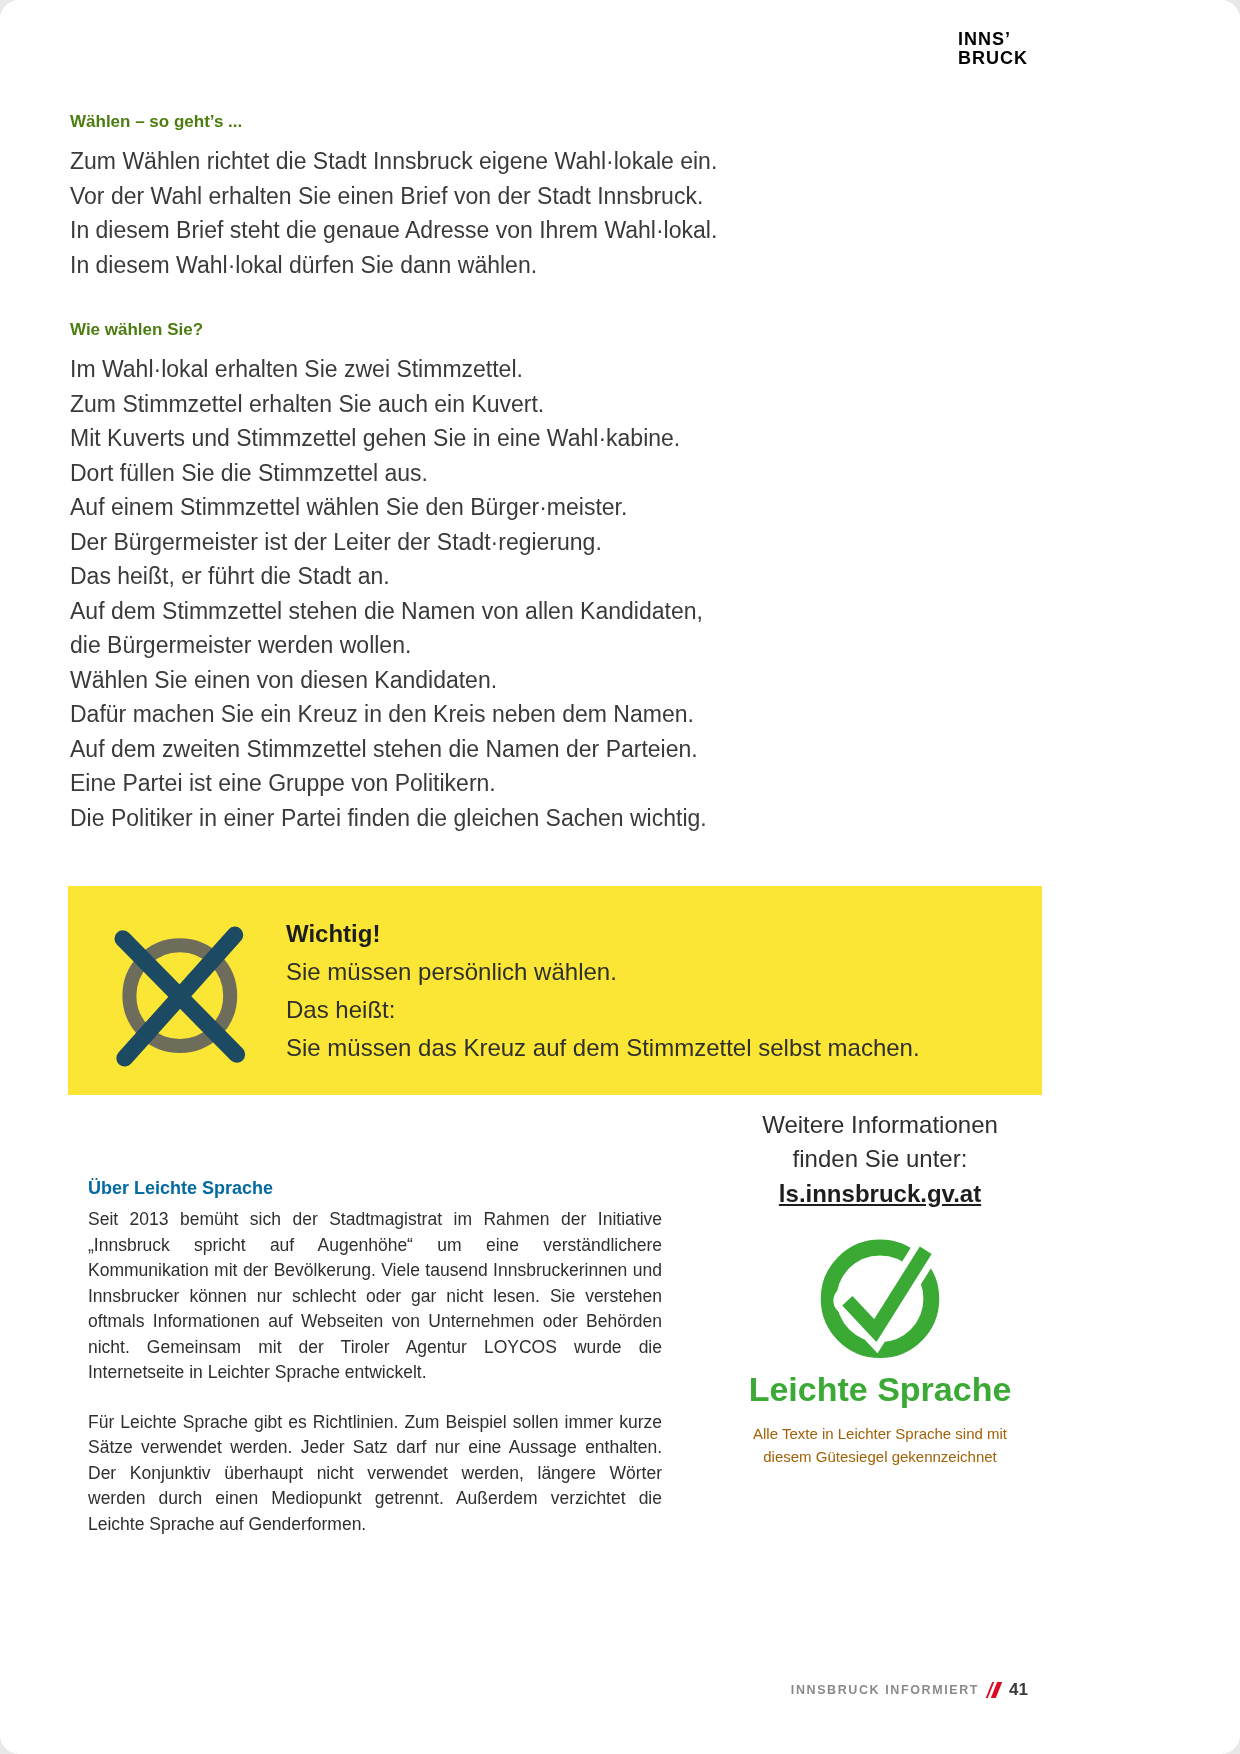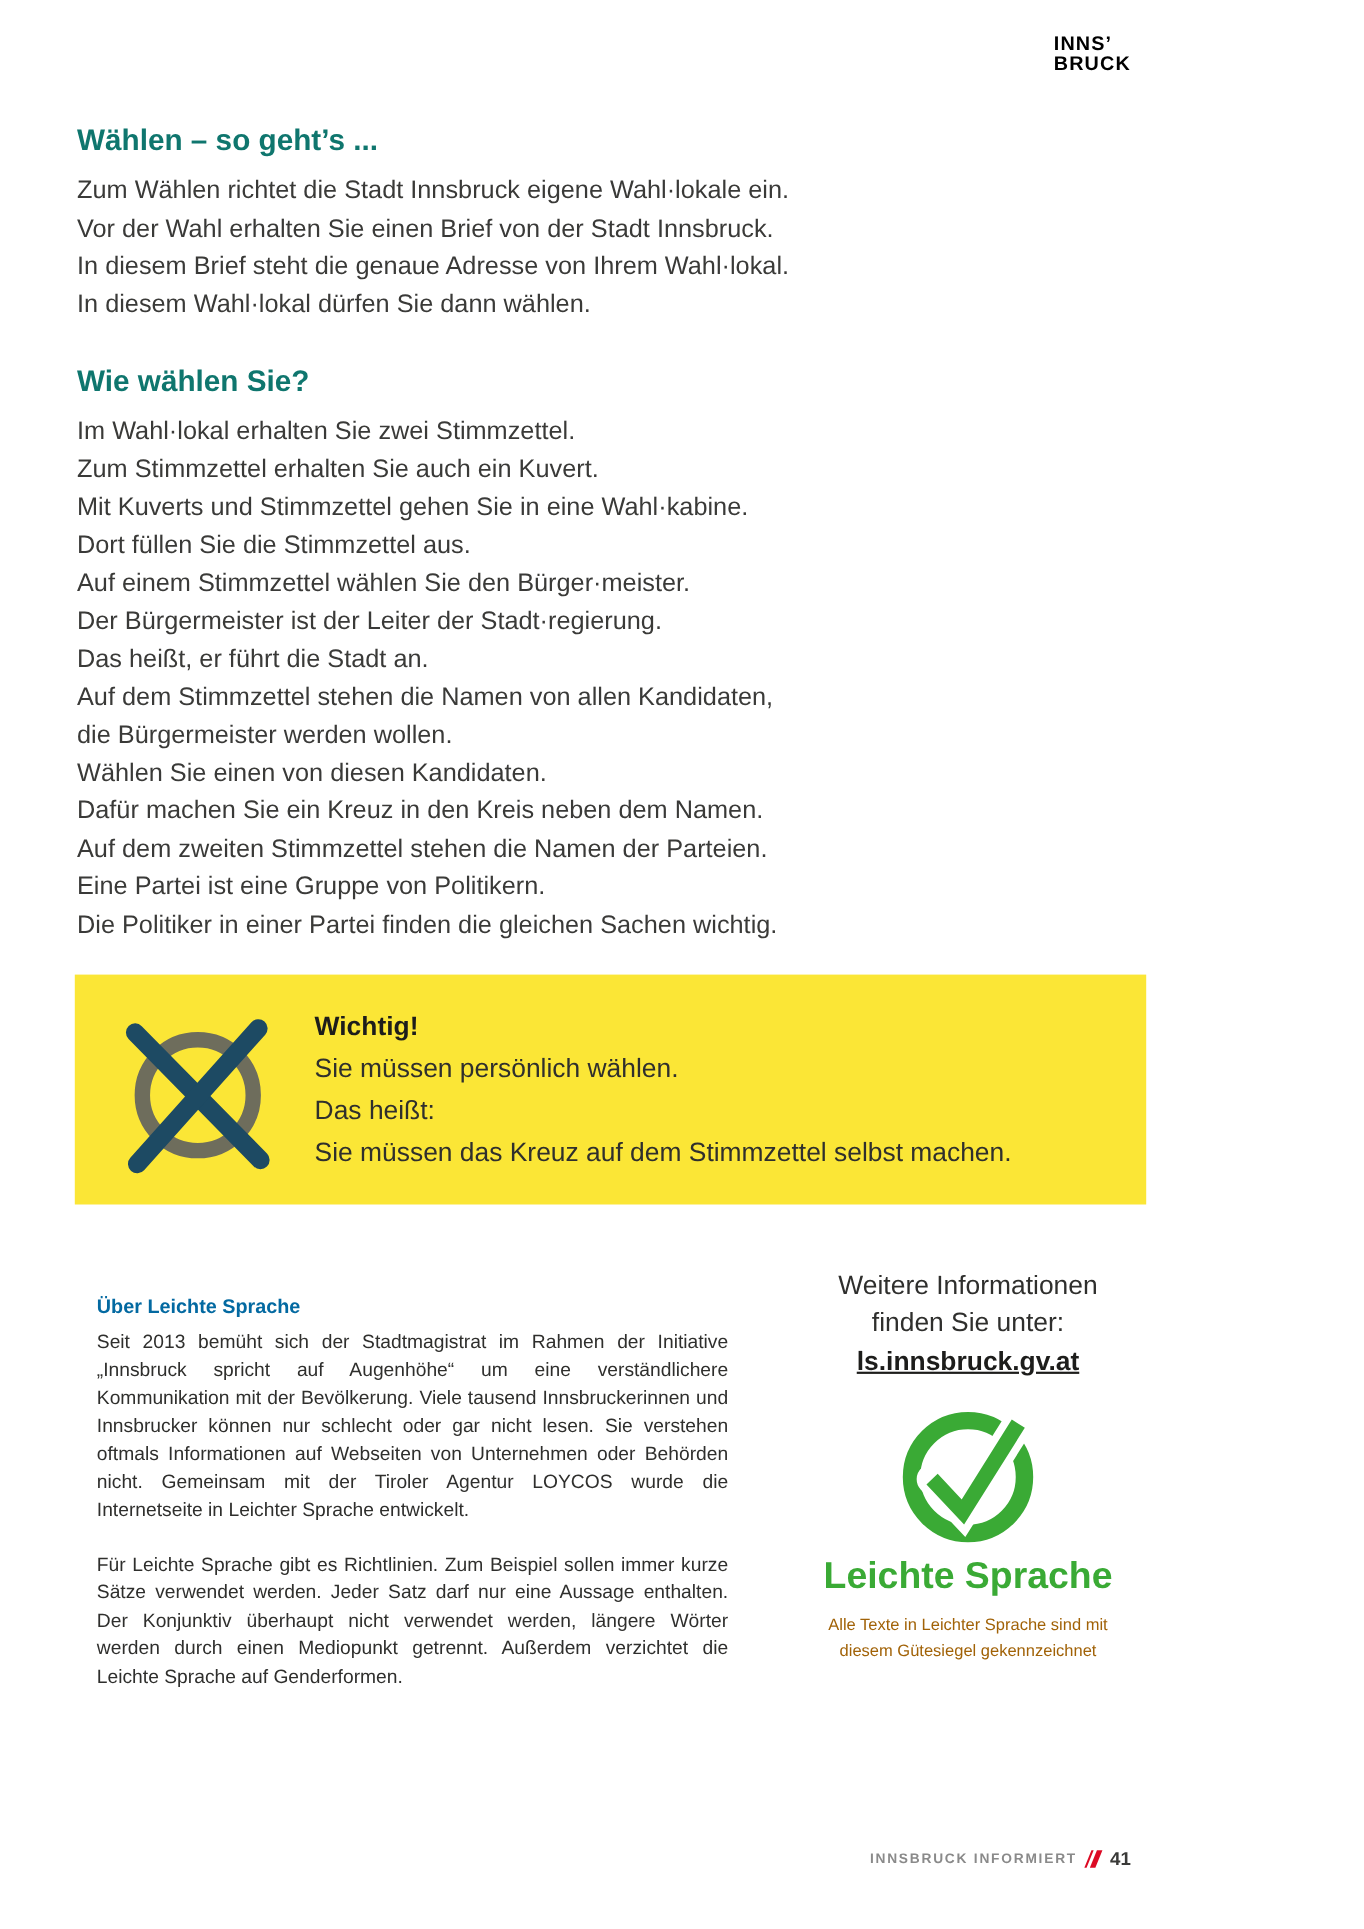--- a/index.html
+++ b/index.html
@@ -4,53 +4,54 @@
 <style>
   html,body{margin:0;padding:0;background:#e8e8e8;}
   .page{
     position:relative;
     width:1240px;height:1754px;
     margin:0 auto;
     background:#ffffff;
     font-family:"Liberation Sans", sans-serif;
     color:#3a3a38;
     overflow:hidden;
+    border-radius:19px;
   }
   
   .logo{
     position:absolute;top:30px;right:212px;
     text-align:left;color:#000;
     font-weight:bold;font-size:18px;line-height:19px;
     letter-spacing:1px;
   }
   
   .content{position:absolute;left:70px;top:112px;width:720px;}
   .section-heading{
     margin:0 0 12px 0;
-    font-size:27px;font-weight:bold;color:#0f766e;
+    font-size:17px;font-weight:bold;color:#4d7c0f;
   }
   .section-heading.second{margin-top:38px;}
   .line{font-size:23px;line-height:34.5px;}
   
   .important-box{
     position:absolute;left:68px;top:886px;width:974px;height:209px;
     background:#fbe636;
     display:flex;align-items:center;
   }
   .important-box .icon-wrap{
     width:218px;display:flex;justify-content:center;align-items:center;flex:0 0 auto;
   }
   .important-box .box-text{font-size:24px;line-height:38px;color:#2f2f2d;}
   .box-title{font-weight:bold;color:#1d1d1b;}
   
   .info-col{
     position:absolute;left:728px;top:1108px;width:304px;
     text-align:center;
   }
-  .info-col .more-info{font-size:24px;line-height:34px;color:#2f2f2d;margin-top:44px;}
+  .info-col .more-info{font-size:24px;line-height:34px;color:#2f2f2d;}
   .info-link{
     display:inline-block;margin-top:4px;
     font-size:24px;font-weight:bold;color:#1d1d1b;
     text-decoration:underline;
   }
   .seal-svg{display:block;margin:18px auto 4px auto;}
   .seal-label{font-size:34px;font-weight:bold;color:#3aaa35;line-height:38px;}
   .seal-note{margin-top:14px;font-size:15px;line-height:23px;color:#a16207;}
   
   .about-col{position:absolute;left:88px;top:1178px;width:574px;}

